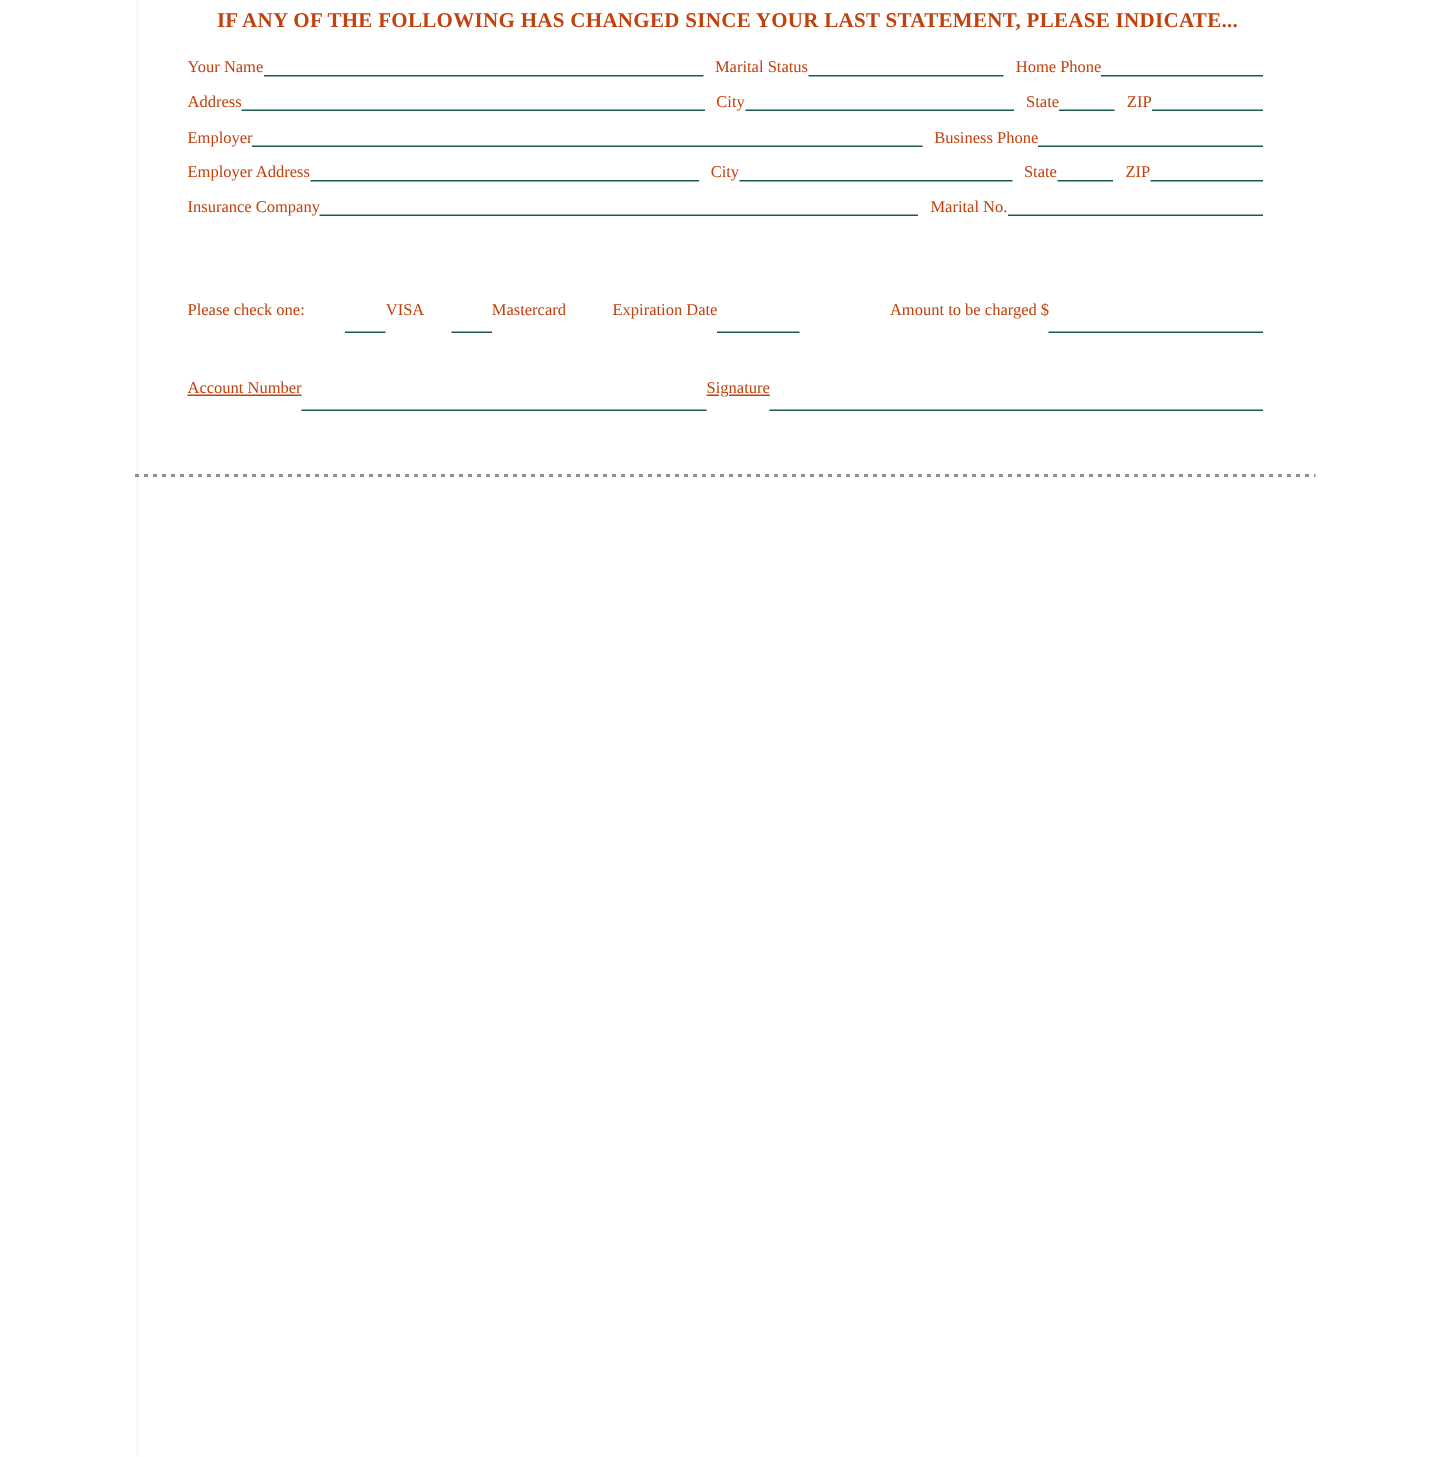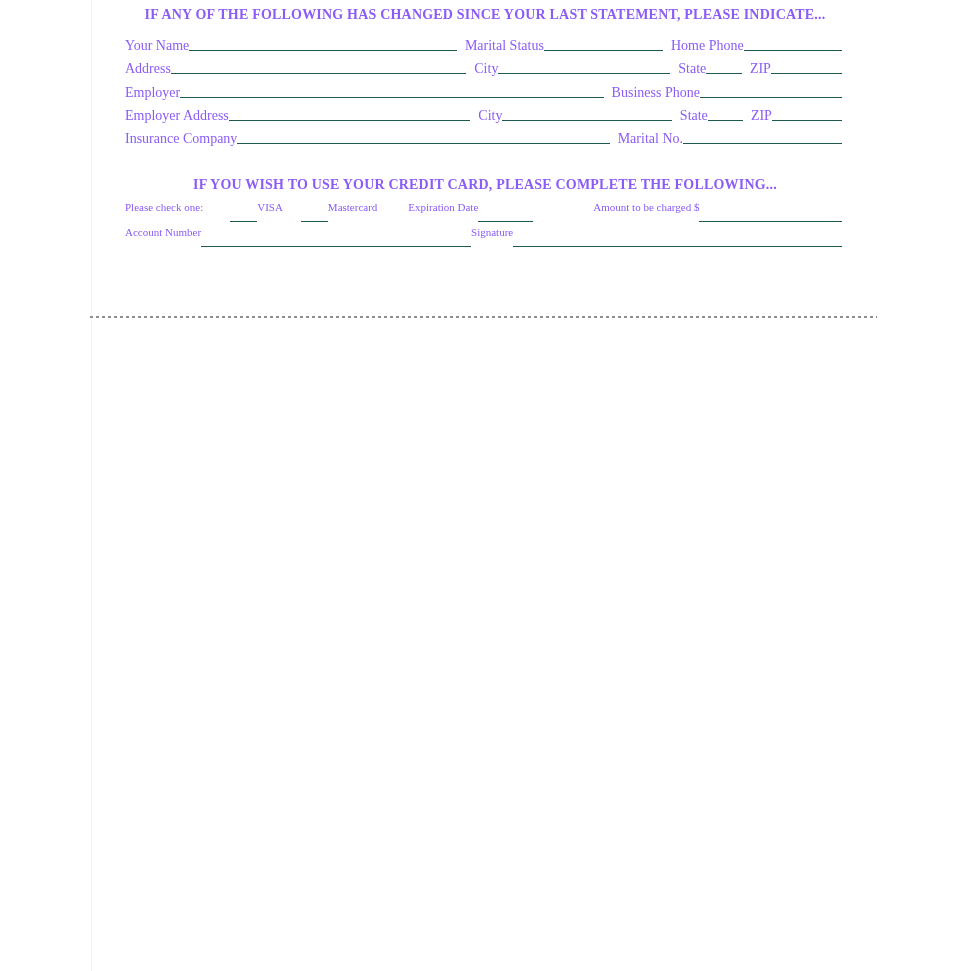--- a/index.html
+++ b/index.html
@@ -2,21 +2,21 @@
 <html><head>
 <meta charset="utf-8">
 <style>
   html, body { margin: 0; padding: 0; background: #ffffff; }
   .canvas {
     position: relative;
     width: 970px;
     height: 971px;
     background: #ffffff;
     font-family: "Liberation Serif", serif;
-    color: #8b5cf6;
+    color: #c2410c;
     overflow: hidden;
   }
   .paper-edge {
     position: absolute;
     left: 91px; top: 0; bottom: 0;
     width: 1px;
     background: #f4f4f4;
   }
   .sec-title {
     position: absolute;
@@ -32,21 +32,21 @@
   .form {
     position: absolute;
     left: 125px;
     width: 717px;
     top: 30px;
   }
   .frow {
     display: flex;
     align-items: flex-end;
     height: 23.2px;
-    font-size: 14px;
+    font-size: 11px;
     line-height: 15px;
     white-space: nowrap;
   }
   .line {
     border-bottom: 1px solid #1e5a50;
     height: 0;
     align-self: flex-end;
     margin-bottom: 2px;
     min-width: 10px;
   }
@@ -55,21 +55,21 @@
     position: absolute;
     left: 125px;
     width: 717px;
     display: flex;
     height: 24px;
     font-size: 11px;
     line-height: 15px;
     white-space: nowrap;
   }
   #credit-row { top: 200px; }
-  #account-row { top: 225px; }
+  #account-row { top: 252px; text-decoration: underline; }
   .perforation {
     position: absolute;
     left: 90px;
     top: 316px;
     width: 787px;
     height: 2px;
     background: repeating-linear-gradient(90deg, #8f8f8f 0 3px, transparent 3px 6px);
   }
 </style>
 </head>
@@ -123,21 +123,20 @@
 
     <div class="frow">
       <span>Insurance Company</span>
       <span class="line" style="flex:384 1 0"></span>
       <span class="gap">Marital No.</span>
       <span class="line" style="flex:164 1 0"></span>
     </div>
 
   </div>
 
-  <div class="sec-title" id="title-credit">IF YOU WISH TO USE YOUR CREDIT CARD, PLEASE COMPLETE THE FOLLOWING...</div>
 
   <div class="abs-row" id="credit-row">
     <span>Please check one:</span>
     <span class="line" style="flex:0 0 27px; margin-left:27px"></span>
     <span>VISA</span>
     <span class="line" style="flex:0 0 27px; margin-left:18px"></span>
     <span>Mastercard</span>
     <span style="margin-left:31px">Expiration Date</span>
     <span class="line" style="flex:0 0 55px"></span>
     <span style="margin-left:60px">Amount to be charged $</span>

